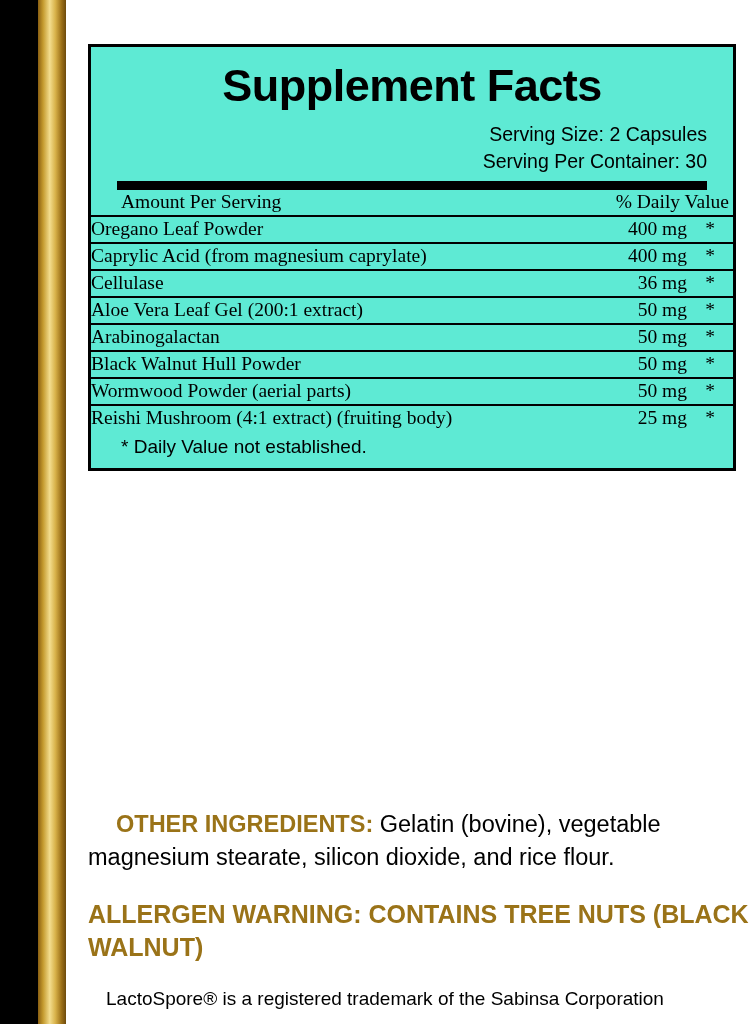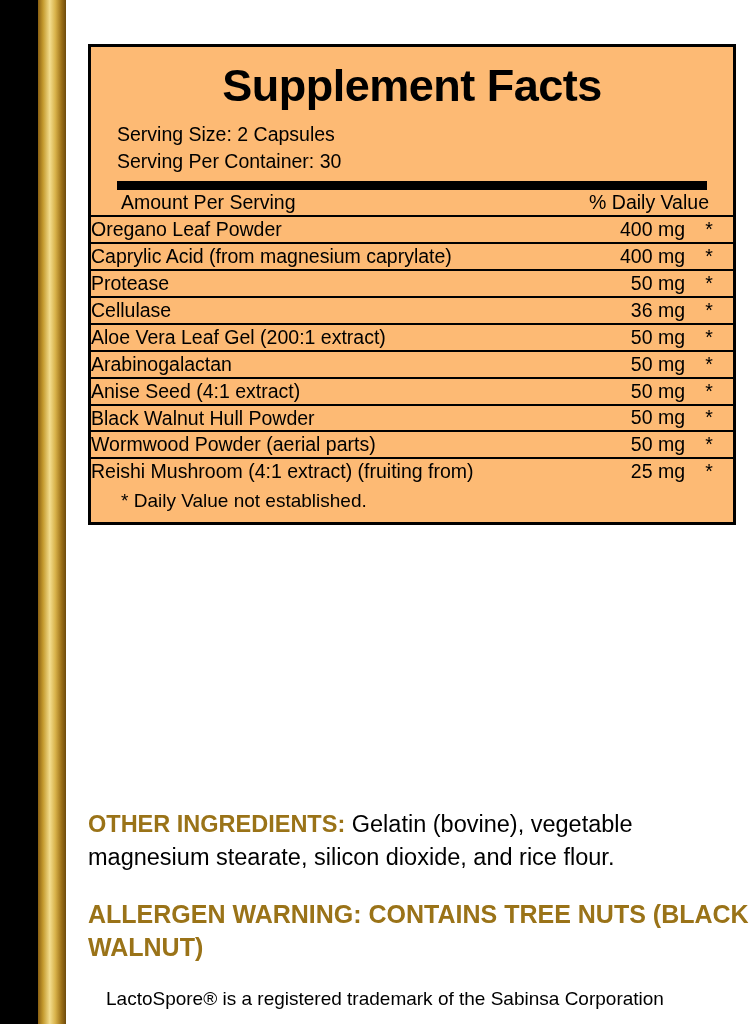--- a/index.html
+++ b/index.html
@@ -44,57 +44,59 @@
     width: 670px; height: 1024px;
   }
 
   
   #panel {
     position: absolute;
     left: 8px;
     top: 44px;
     width: 648px;
     border: 3px solid #000;
-    background: #fdba74;
+    background: #5eead4;
     padding: 6px 0 10px 0;
   }
 
   .sf-title {
     text-align: center;
     font-size: 45px;
     font-weight: bold;
     letter-spacing: -0.5px;
     line-height: 1.1;
     margin: 8px 0 10px 0;
     color: #000;
     font-family: "Liberation Sans", sans-serif;
   }
 
   .serving-lines {
     padding: 0 26px;
     font-size: 19.5px;
     line-height: 1.42;
     color: #000;
+    text-align: right;
   }
 
   .rule-thick {
     height: 9px;
     background: #000;
     margin: 5px 26px 0 26px;
   }
 
   table.sf {
     width: 100%;
     border-collapse: collapse;
     font-size: 19.5px;
     color: #000;
   }
   table.sf td {
     padding: 0;
     vertical-align: middle;
+    font-family: Liberation Serif, serif;
   }
   .c-name {
     padding: 3px 4px 3px 30px;
     line-height: 1.28;
   }
   .c-amt {
     width: 92px;
     text-align: right;
     padding: 3px 4px 3px 0;
     white-space: nowrap;
@@ -104,21 +106,21 @@
     text-align: center;
     padding: 3px 0 3px 0;
   }
   .hdr td {
     padding-top: 4px;
     padding-bottom: 5px;
   }
   .hdr .c-name { padding-left: 30px; }
   .hdr .dvhdr {
     text-align: right;
-    padding-right: 24px;
+    padding-right: 4px;
     white-space: nowrap;
   }
   tr.line td {
     border-bottom: 2px solid #000;
   }
   tr.last td { border-bottom: none; }
 
   .footnote {
     padding: 6px 11px 0 30px;
     font-size: 19px;
@@ -131,20 +133,21 @@
     left: 8px;
     top: 808px;
     width: 660px;
     font-size: 23.5px;
     line-height: 1.42;
     color: #000;
   }
   .gold-head {
     color: #9a7318;
     font-weight: bold;
+    margin-left: 28px;
   }
   #allergen {
     position: absolute;
     left: 8px;
     top: 898px;
     width: 664px;
     font-size: 25px;
     font-weight: bold;
     line-height: 1.32;
     color: #9a7318;
@@ -188,56 +191,46 @@
             <td class="c-name">Oregano Leaf Powder</td>
             <td class="c-amt">400 mg</td>
             <td class="c-dv">*</td>
           </tr>
           <tr class="line">
             <td class="c-name">Caprylic Acid (from magnesium caprylate)</td>
             <td class="c-amt">400 mg</td>
             <td class="c-dv">*</td>
           </tr>
           <tr class="line">
-            <td class="c-name">Protease</td>
-            <td class="c-amt">50 mg</td>
-            <td class="c-dv">*</td>
-          </tr>
-          <tr class="line">
             <td class="c-name">Cellulase</td>
             <td class="c-amt">36 mg</td>
             <td class="c-dv">*</td>
           </tr>
           <tr class="line">
             <td class="c-name">Aloe Vera Leaf Gel (200:1 extract)</td>
             <td class="c-amt">50 mg</td>
             <td class="c-dv">*</td>
           </tr>
           <tr class="line">
             <td class="c-name">Arabinogalactan</td>
             <td class="c-amt">50 mg</td>
             <td class="c-dv">*</td>
           </tr>
           <tr class="line">
-            <td class="c-name">Anise Seed (4:1 extract)</td>
-            <td class="c-amt">50 mg</td>
-            <td class="c-dv">*</td>
-          </tr>
-          <tr class="line">
             <td class="c-name">Black Walnut Hull Powder</td>
             <td class="c-amt">50 mg</td>
             <td class="c-dv">*</td>
           </tr>
           <tr class="line">
             <td class="c-name">Wormwood Powder (aerial parts)</td>
             <td class="c-amt">50 mg</td>
             <td class="c-dv">*</td>
           </tr>
           <tr class="line last">
-            <td class="c-name">Reishi Mushroom (4:1 extract) (fruiting from)</td>
+            <td class="c-name">Reishi Mushroom (4:1 extract) (fruiting body)</td>
             <td class="c-amt">25 mg</td>
             <td class="c-dv">*</td>
           </tr>
         </tbody>
     </table>
 
     <div class="footnote">* Daily Value not established.</div>
   </div>
 
   <div id="other">

